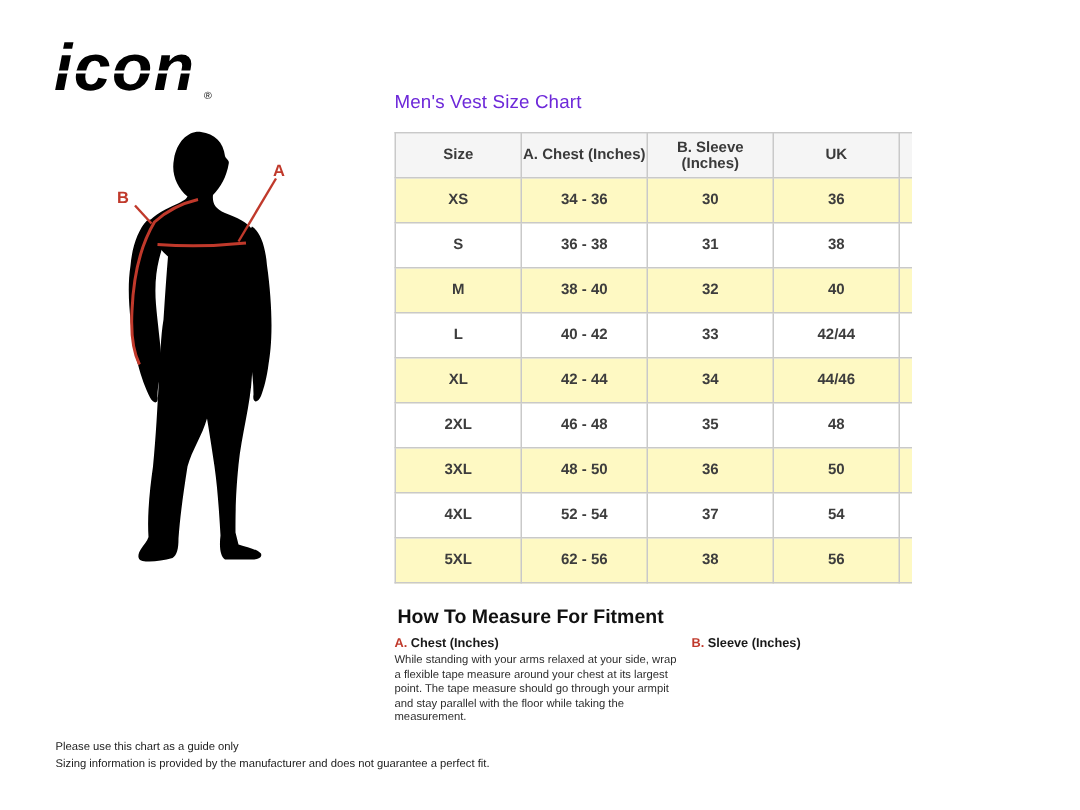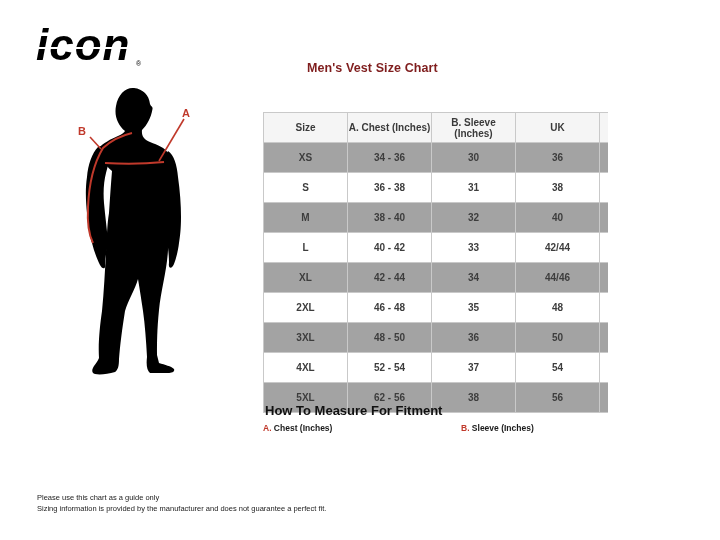--- a/index.html
+++ b/index.html
@@ -6,33 +6,32 @@
   .canvas{
     position:relative;width:608px;height:540px;background:#ffffff;
     font-family:"Liberation Sans",sans-serif;overflow:hidden;color:#222;
   }
   
   .logo{position:absolute;left:34px;top:24px;width:140px;height:48px;}
   
   .figure{position:absolute;left:55px;top:85px;width:180px;height:300px;}
   
   .chart-title{
-    position:absolute;left:263px;top:61px;font-size:12.5px;font-weight:bold;color:#7f1d1d;
+    position:absolute;left:263px;top:61px;font-size:12.5px;font-weight:normal;color:#6d28d9;
     letter-spacing:.1px;
-    margin-left:44px;
   }
   
   .table-wrap{position:absolute;left:263px;top:88px;}
-  table.size-table{border-collapse:collapse;table-layout:fixed;width:421px;margin-top:24px;}
+  table.size-table{border-collapse:collapse;table-layout:fixed;width:421px;}
   .size-table th,.size-table td{
     border:1px solid #c9c9c9;height:29px;text-align:center;vertical-align:middle;
     font-size:10px;color:#3d3d3d;font-weight:bold;padding:0;
   }
   .size-table thead th{background:#f5f5f5;font-weight:bold;color:#3a3a3a;}
-  .size-table tr.shaded td{background:#a3a3a3;}
+  .size-table tr.shaded td{background:#fef9c3;}
   .size-table tr.plain td{background:#ffffff;}
   
   .measure-title{
     position:absolute;left:265px;top:403px;font-size:13px;font-weight:bold;color:#111;
   }
   .measure-col{position:absolute;top:423px;}
   .measure-col.col-a{left:263px;width:193px;}
   .measure-col.col-b{left:461px;width:207px;}
   .measure-head{font-size:8.5px;font-weight:bold;color:#1a1a1a;margin-bottom:2px;}
   .measure-head .red{color:#c0392b;}
@@ -204,20 +203,21 @@
       </tbody>
     </table>
   </div>
 
   <div class="measure-title">How To Measure For Fitment</div>
 
   <div class="measure-col col-a">
     <div class="measure-head">
       <span class="red">A.</span><span> Chest (Inches)</span>
     </div>
+    <div class="measure-body">While standing with your arms relaxed at your side, wrap a flexible tape measure around your chest at its largest point. The tape measure should go through your armpit and stay parallel with the floor while taking the measurement.</div>
   </div>
 
   <div class="measure-col col-b">
     <div class="measure-head">
       <span class="red">B.</span><span> Sleeve (Inches)</span>
     </div>
   </div>
 
   <div class="disclaimer">
     <div>Please use this chart as a guide only</div>

